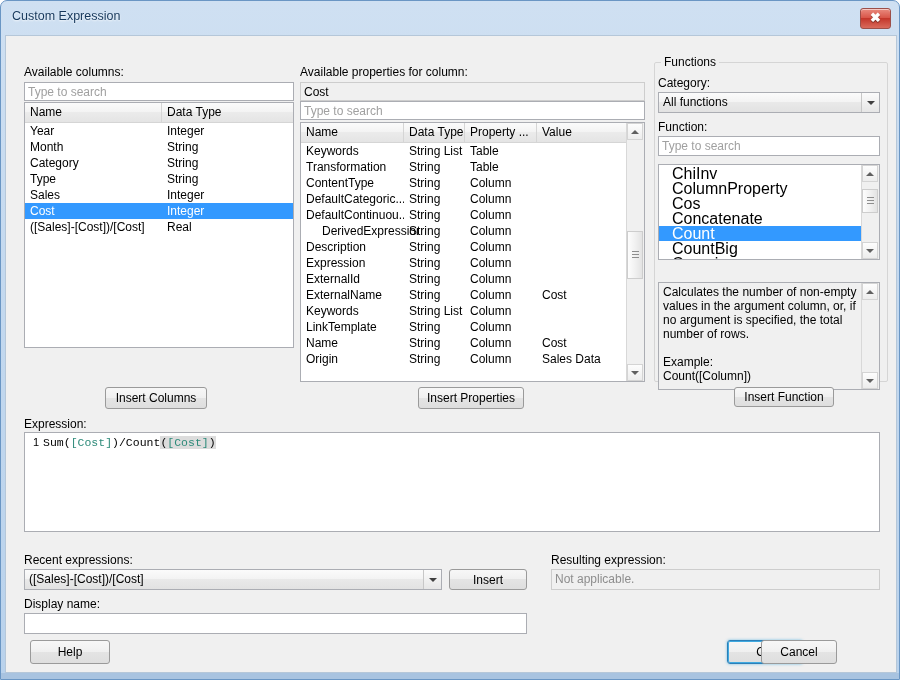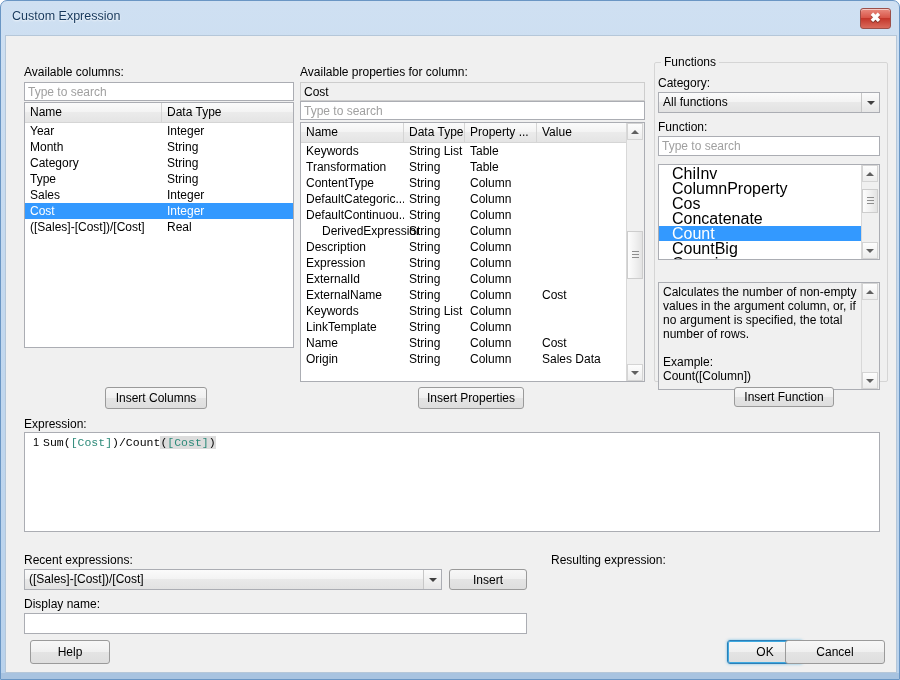--- a/index.html
+++ b/index.html
@@ -469,21 +469,22 @@
       <span class="arrowbox">
           <i></i>
         </span>
     </div>
     <div class="btn" style="left:443px; top:533px; width:78px; height:21px;">Insert</div>
 
     <div class="lbl" style="left:18px; top:561px;">Display name:</div>
     <div class="tb" style="left:18px; top:577px; width:503px; height:21px;"></div>
 
     <div class="lbl" style="left:545px; top:517px;">Resulting expression:</div>
+    <div class="tb readonly grey-text" style="left:545px; top:533px; width:329px; height:21px;">Not applicable.</div>
 
     <div class="btn" style="left:24px; top:604px; width:80px; height:24px;">Help</div>
     <div class="btn default" style="left:721px; top:604px; width:76px; height:24px;">OK</div>
-    <div class="btn" style="left:779px; top:604px; width:100px; height:24px;">Cancel</div>
+    <div class="btn" style="left:755px; top:604px; width:76px; height:24px;">Cancel</div>
 
   </div>
 
   <div class="statusbar"></div>
 </div>
 
 </body></html>

